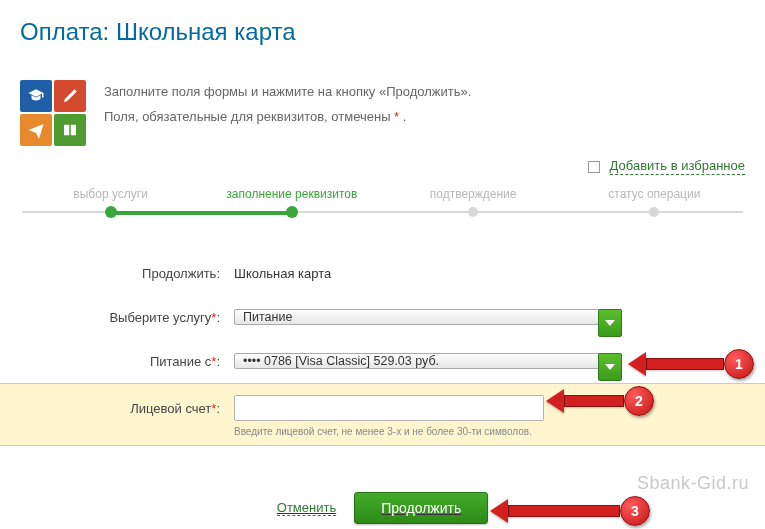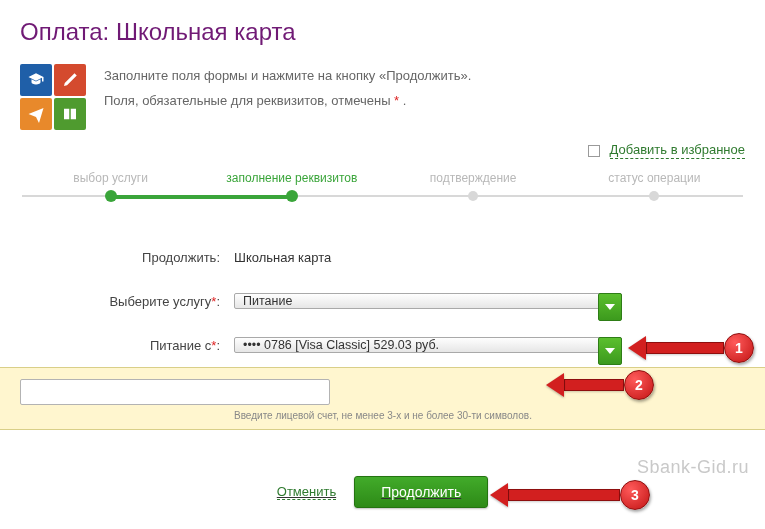--- a/index.html
+++ b/index.html
@@ -13,22 +13,22 @@
   }
   .page {
     width: 765px;
     padding: 10px 20px 20px 20px;
     box-sizing: border-box;
     position: relative;
   }
   h1.title {
     font-size: 24px;
     font-weight: 400;
-    margin: 8px 0 18px 0;
-    color: #701a75;
+    margin: 8px 0 34px 0;
+    color: #0369a1;
   }
   .intro {
     display: flex;
     align-items: flex-start;
     gap: 18px;
     margin-bottom: 12px;
   }
   .logo-grid {
     display: grid;
     grid-template-columns: 32px 32px;
@@ -382,20 +382,23 @@
     </div>
     <div class="arrow" style="left:608px; top:10px;">
       <div class="arrow-head"></div>
       <div class="arrow-shaft" style="width:76px;"></div>
       <div class="bubble">1</div>
     </div>
   </div>
 
   <div class="row-account" style="position:relative;">
     <div class="form-row" style="padding:0;">
+      <div class="form-label">
+        <span>Лицевой счет</span><span class="req-star">*</span><span>:</span>
+      </div>
       <div class="form-field">
         <input class="text-input" type="text" value="" style="">
       </div>
     </div>
     <div class="hint">Введите лицевой счет, не менее 3-х и не более 30-ти символов.</div>
 
     <div class="arrow" style="left:546px; top:2px;">
       <div class="arrow-head"></div>
       <div class="arrow-shaft" style="width:58px;"></div>
       <div class="bubble">2</div>

